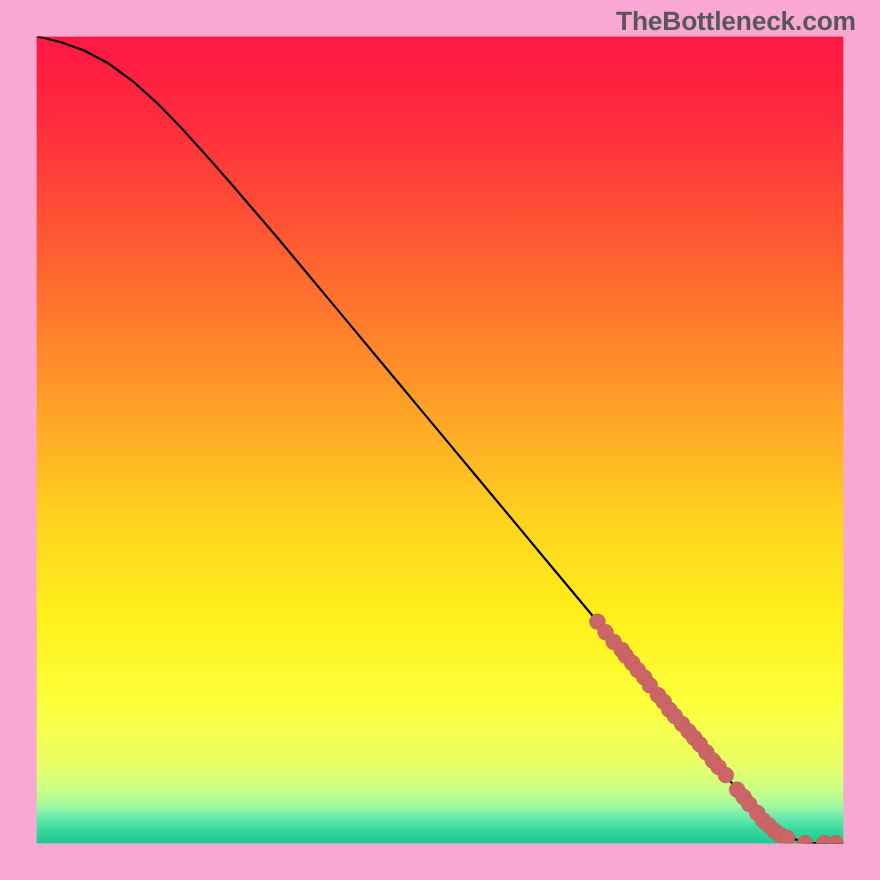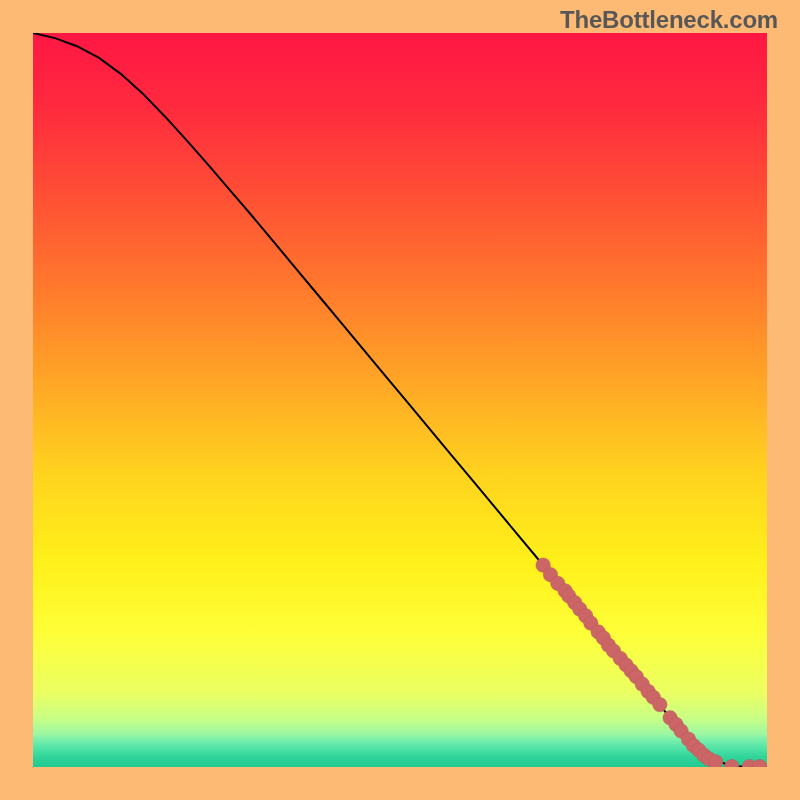--- a/index.html
+++ b/index.html
@@ -9,21 +9,21 @@
     height: 800px;
     background: #000;
     overflow: hidden;
   }
   .frame {
     position: absolute;
     left: 0;
     top: 0;
     width: 800px;
     height: 800px;
-    background: #fdba74;
+    background: #f9a8d4;
   }
   .plot {
     position: absolute;
     left: 33px;
     top: 33px;
     width: 734px;
     height: 734px;
     overflow: hidden;
   }
   .attribution {

